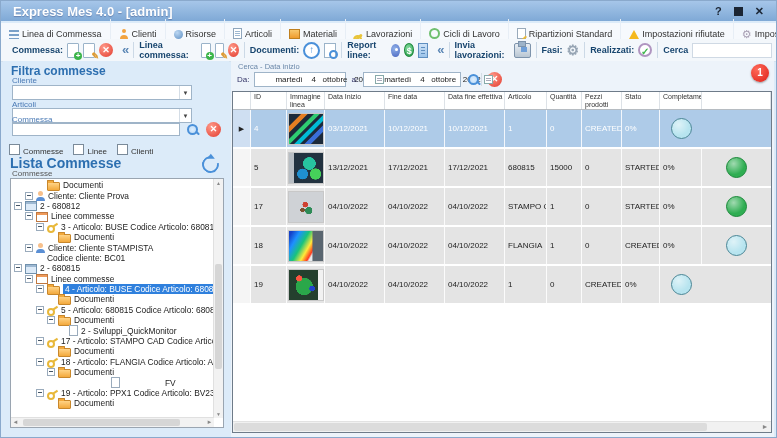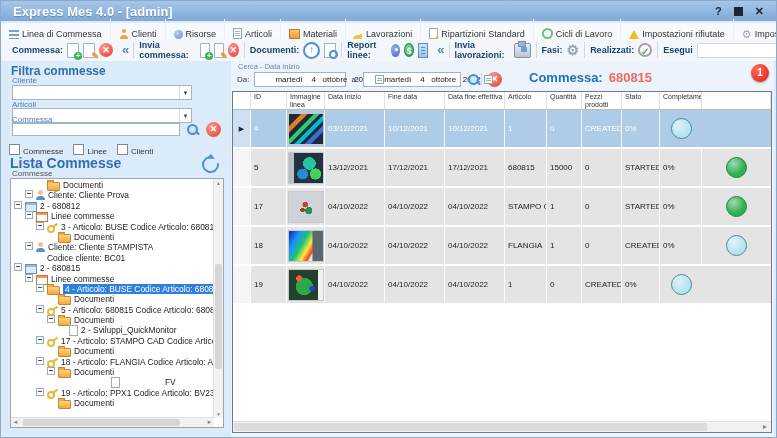--- a/index.html
+++ b/index.html
@@ -76,21 +76,21 @@
   .sb-mag{position:absolute;left:182px;top:61px;}
   .sb-x{position:absolute;left:203px;top:61px;}
   .cbrow{position:absolute;left:6px;top:83px;display:flex;gap:10px;font-size:8px;color:#333;align-items:center;}
   .cb{width:9px;height:9px;background:#fff;border:1px solid #7a8a99;display:inline-block;margin-right:3px;vertical-align:-1px;}
   .list-title{position:absolute;left:7px;top:94px;font-size:14px;font-weight:bold;color:#2d6fb0;}
   .refresh{position:absolute;right:10px;top:95px;width:13px;height:13px;border:2px solid #4a90d9;border-radius:50%;border-top-color:transparent;transform:rotate(35deg);}
   .refresh::after{content:"";position:absolute;left:-2px;top:-3px;width:0;height:0;border-left:4px solid transparent;border-right:4px solid transparent;border-bottom:5px solid #4a90d9;transform:rotate(-35deg);}
   .commesse-label{position:absolute;left:9px;top:108px;font-size:8px;color:#555;}
   .treebox{position:absolute;left:7px;top:117px;right:5px;bottom:9px;background:#fff;border:1px solid #9aa5b1;overflow:hidden;}
   .tree{position:absolute;left:0;top:1px;right:10px;bottom:10px;overflow:hidden;}
-  .trow{display:flex;height:10.4px;font-size:8.4px;color:#222;white-space:nowrap;}
+  .trow{display:flex;align-items:center;height:10.4px;font-size:8.4px;color:#222;white-space:nowrap;}
   .t-exp{width:8px;height:8px;border:1px solid #9aabbc;background:#fff;position:relative;flex:none;margin-right:3px;box-sizing:border-box;}
   .t-exp::after{content:"";position:absolute;left:1px;right:1px;top:2px;height:1px;background:#456;}
   .t-sp{width:8px;flex:none;margin-right:3px;}
   .ti{flex:none;margin-right:3px;position:relative;display:inline-block;}
   .ti-folder{width:11px;height:7px;background:linear-gradient(#ffd386,#f3a93c);border:1px solid #c8872b;border-radius:1px;margin-top:2px;}
   .ti-folder::before{content:"";position:absolute;top:-3px;left:-1px;width:5px;height:2px;background:#f3a93c;border:1px solid #c8872b;border-bottom:none;border-radius:1px 1px 0 0;}
   .ti-doc{width:7px;height:9px;background:#fff;border:1px solid #9aabbc;}
   .ti-client{width:9px;height:9px;}
   .ti-client::before{content:"";position:absolute;top:0;left:2px;width:5px;height:5px;border-radius:50%;background:#f7c08c;}
   .ti-client::after{content:"";position:absolute;bottom:-1px;left:0;width:9px;height:4px;border-radius:4px 4px 0 0;background:#5b8fd4;}
@@ -182,26 +182,26 @@
         </div>
         <div class="menu-item">
           <span class="mi mi-material"></span>
           <span>Materiali</span>
         </div>
         <div class="menu-item">
           <span class="mi mi-work"></span>
           <span>Lavorazioni</span>
         </div>
         <div class="menu-item">
+          <span class="mi mi-cycle"></span>
+          <span>Cicli di Lavoro</span>
+        </div>
+        <div class="menu-item">
           <span class="mi mi-partition"></span>
           <span>Ripartizioni Standard</span>
-        </div>
-        <div class="menu-item">
-          <span class="mi mi-cycle"></span>
-          <span>Cicli di Lavoro</span>
         </div>
         <div class="menu-item">
           <span class="mi mi-warning"></span>
           <span>Impostazioni rifiutate</span>
         </div>
       </div>
     <div class="menu-right">
         <div class="menu-item">
           <span class="mi mi-gear">⚙</span>
           <span>Impostazioni</span>
@@ -212,21 +212,21 @@
   <div class="toolbar">
     <div class="tgroup">
       <span>Commessa:</span>
       <span class="tb tb-doc tb-add"></span>
       <span class="tb tb-doc tb-edit"></span>
       <span class="tb tb-del">✕</span>
     </div>
     <span class="chev">«</span>
     <span class="tsep"></span>
     <div class="tgroup">
-      <span>Invia commessa:</span>
+      <span>Linea commessa:</span>
       <span class="tb tb-doc tb-add"></span>
       <span class="tb tb-doc tb-edit"></span>
       <span class="tb tb-del">✕</span>
     </div>
     <span class="tsep"></span>
     <div class="tgroup">
       <span>Documenti:</span>
       <span class="tb tb-upload">↑</span>
       <span class="tb tb-docsearch"></span>
     </div>
@@ -248,21 +248,21 @@
       <span>Fasi:</span>
       <span class="tb tb-gear">⚙</span>
     </div>
     <span class="tsep"></span>
     <div class="tgroup">
       <span>Realizzati:</span>
       <span class="tb tb-check">✓</span>
     </div>
     <span class="tsep"></span>
     <div class="tgroup">
-      <span>Esegui</span>
+      <span>Cerca</span>
       <input class="esegui-input" value="" style="">
     </div>
   </div>
 
   <div class="body">
 
     <div class="sidebar">
       <div class="sb-title">Filtra commesse</div>
       <div class="sb-label" style="top:15px">Cliente</div>
       <div class="combo" style="top:24px">
@@ -411,23 +411,20 @@
 
     <div class="main">
       <div class="search-group-label">Cerca - Data inizio</div>
       <div class="srow">
         <span>Da:</span>
         <span class="datecombo"><span>martedì    4   ottobre   2022</span><span class="dc-right"><span class="cal"></span><span class="dc-caret">▼</span></span></span>
         <span>a:</span>
         <span class="datecombo" style="width:98px"><span>martedì    4   ottobre   2022</span><span class="dc-right"><span class="cal"></span><span class="dc-caret">▼</span></span></span>
         <span class="mag"></span>
         <span class="xbtn">✕</span>
-      </div>
-      <div class="commessa-display">
-        <span class="cd-label">Commessa:</span><span class="cd-value">680815</span>
       </div>
       <div class="badge">1</div>
 
       <div class="grid">
         <div class="ghead">
             <span class="gc"></span>
             <span class="gc">ID</span>
             <span class="gc">Immagine linea</span>
             <span class="gc">Data Inizio</span>
             <span class="gc">Fine data</span>

